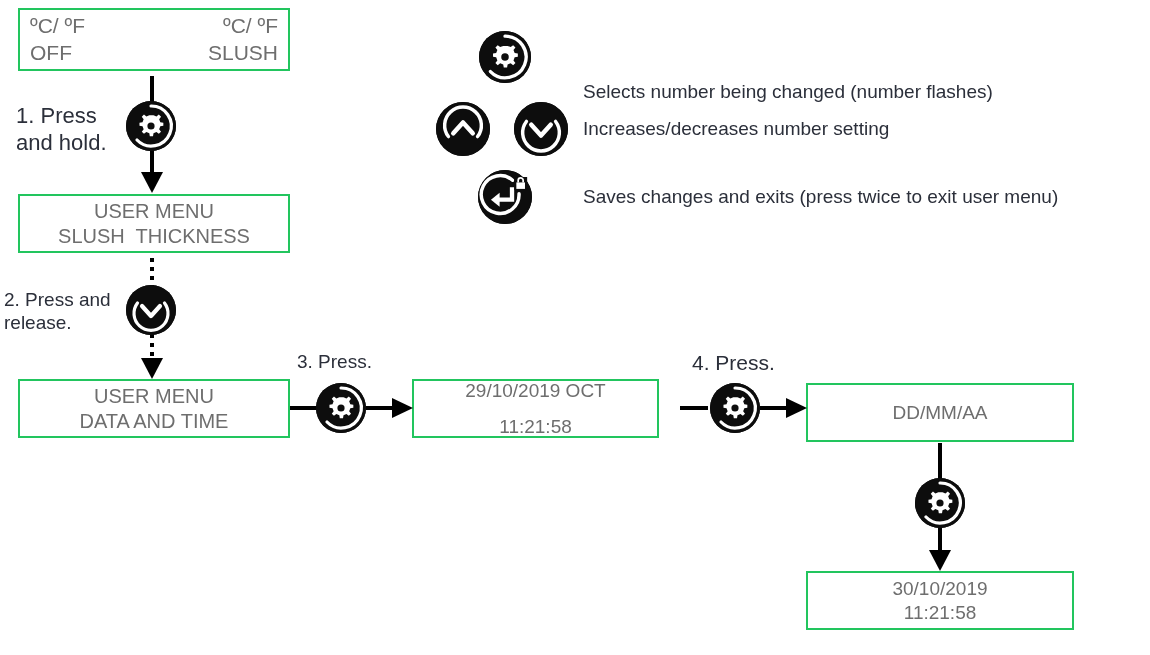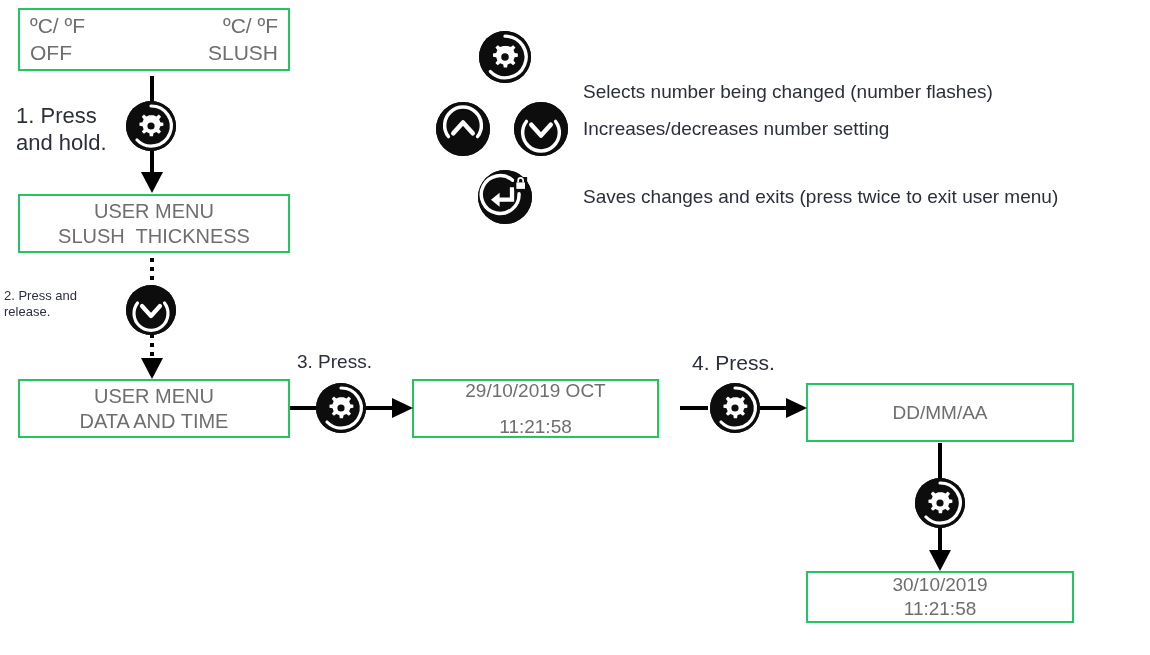--- a/index.html
+++ b/index.html
@@ -119,21 +119,21 @@
       <span class="cell">11:21:58</span>
     </div>
   </div>
 
   <div class="lcd" style="left:806px; top:383px; width:268px; height:59px; font-size:19px;">
     <div class="row">
       <span class="cell">DD/MM/AA</span>
     </div>
   </div>
 
-  <div class="lcd" style="left:806px; top:571px; width:268px; height:52px; font-size:19px;">
+  <div class="lcd" style="left:806px; top:571px; width:268px; height:59px; font-size:19px;">
     <div class="row">
       <span class="cell">30/10/2019</span>
     </div>
     <div class="row">
       <span class="cell">11:21:58</span>
     </div>
   </div>
 
   <div class="conn" style="left:146px; top:76px; width:12px; height:28px;">
     <svg width="12" height="28" viewBox="0 0 12 28">
@@ -260,21 +260,21 @@
                  L-5.1,8.7 L-8.7,7.3 L-11.6,9.6 L-14.3,6.9 L-12,4 L-13.4,0.4 L-17.1,-0.2
                  L-17.1,-4.1 L-13.4,-4.7 L-12,-8.3 L-14.3,-11.2 L-11.6,-13.9 L-8.7,-11.6 L-5.1,-13 Z" fill="#ffffff" transform="translate(2.5,0) scale(0.82)"></path>
         <circle cx="0" cy="0" r="3.6" fill="#0d0d0d"></circle>
       </g>
     </svg>
   </div>
 
   <div class="step-label" style="left:16px; top:103px; width:118px; font-size:22px;">1. Press
     and hold.</div>
 
-  <div class="step-label" style="left:4px; top:288px; width:122px; font-size:13px;">2. Press and
+  <div class="step-label" style="left:4px; top:288px; width:122px; font-size:19px;">2. Press and
     release.</div>
 
   <div class="step-label" style="left:297px; top:350px; font-size:19px;">3. Press.</div>
 
   <div class="step-label" style="left:692px; top:350px; font-size:21px;">4. Press.</div>
 
   <div class="btn" style="left:479px; top:31px; width:52px; height:52px;">
     <svg width="52" height="52" viewBox="0 0 50 50">
       <circle cx="25" cy="25" r="25" fill="#0d0d0d"></circle>
       <path d="M25 5 A20 20 0 1 1 11 39" fill="none" stroke="#ffffff" stroke-width="3.2" stroke-linecap="round"></path>

